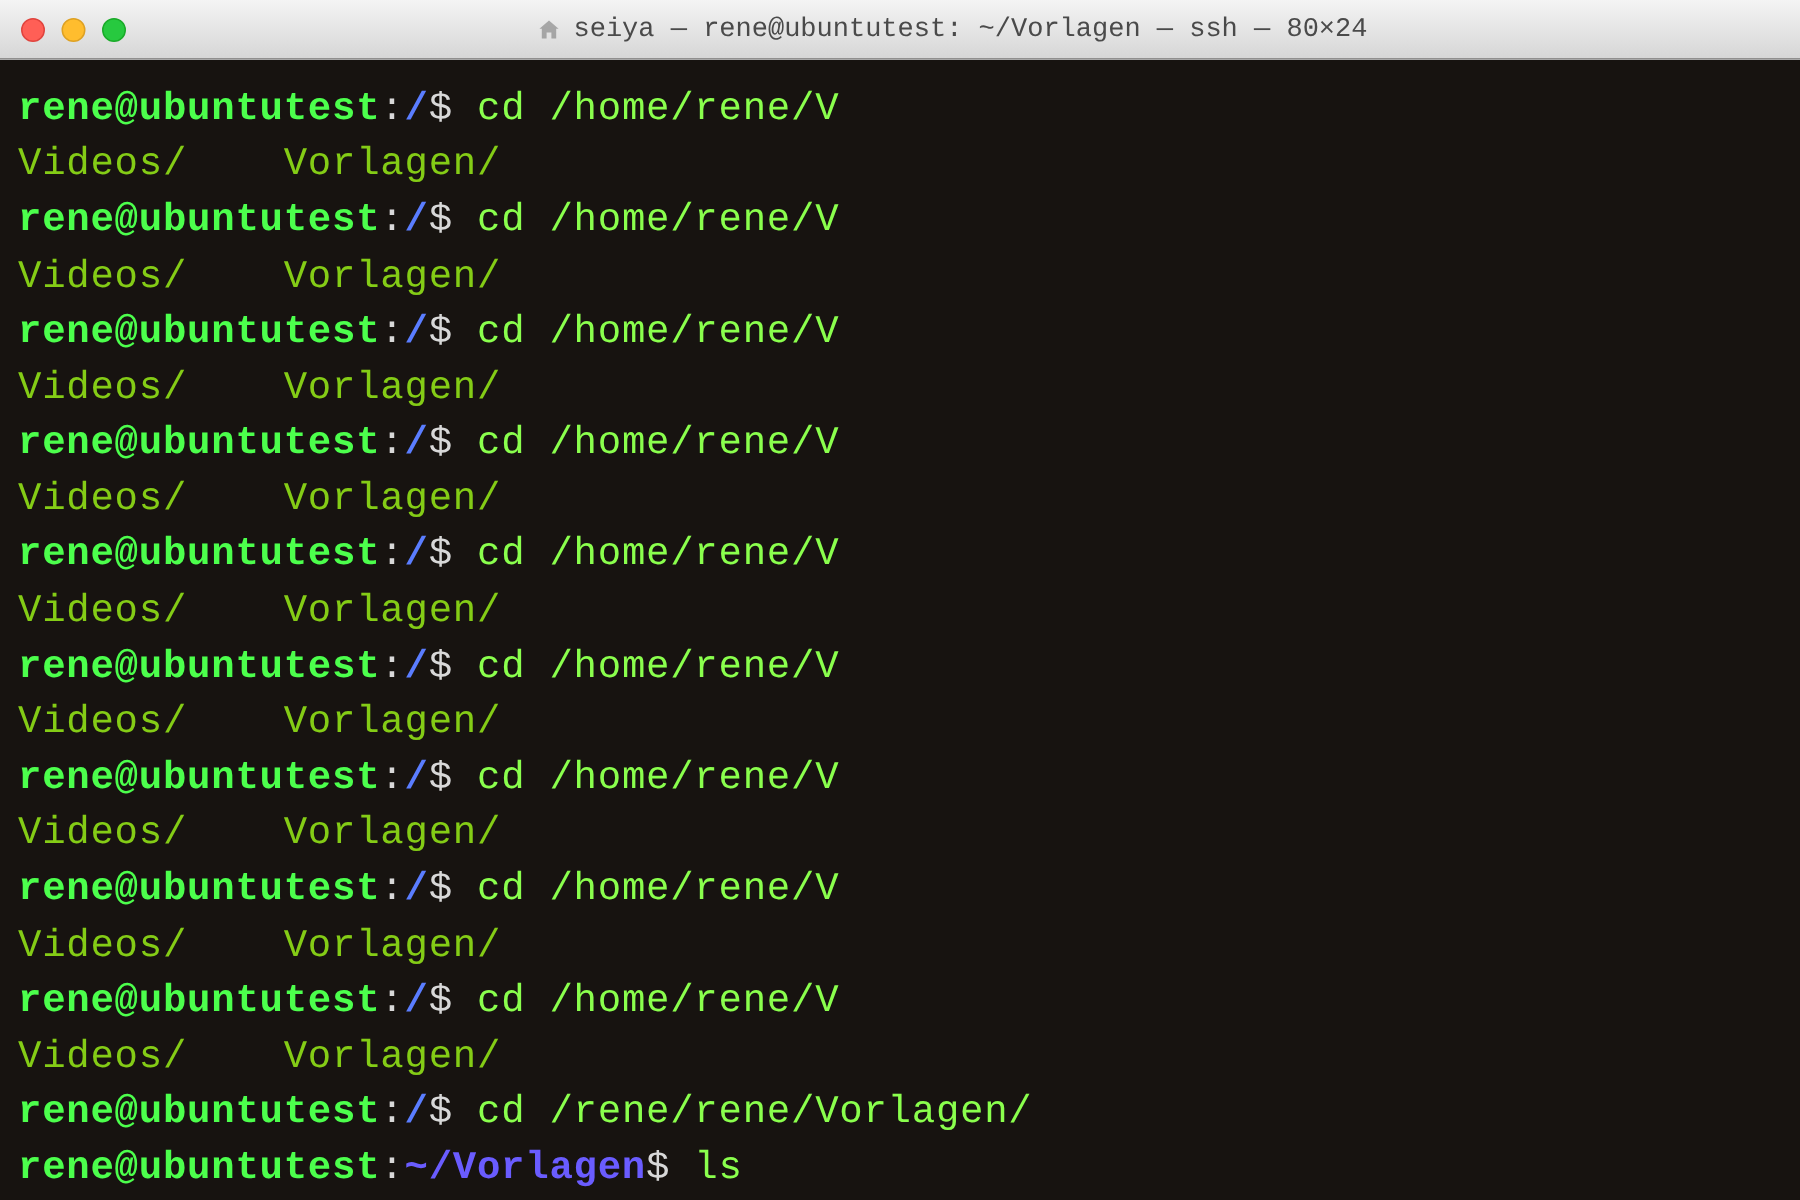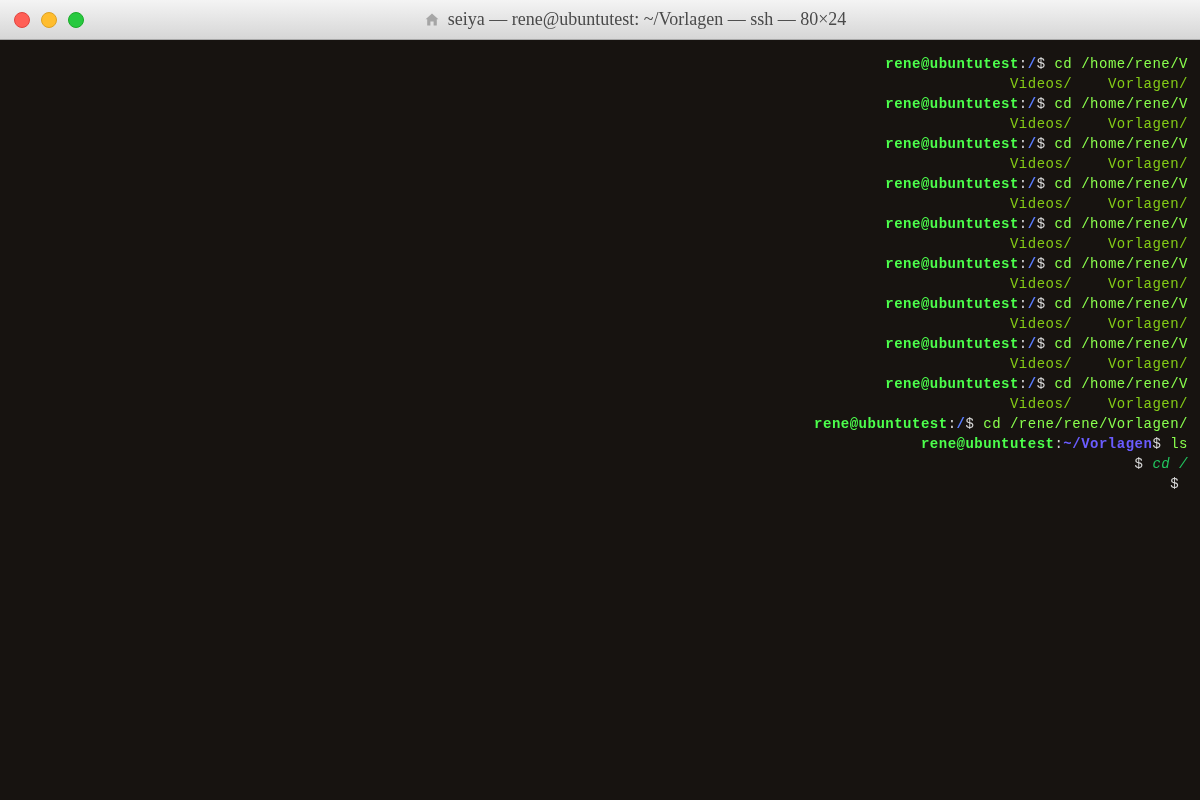--- a/index.html
+++ b/index.html
@@ -12,33 +12,32 @@
     border-bottom: 1px solid #a8a8a8;
     display: flex;
     align-items: center;
     padding: 0 14px;
   }
   .traffic-lights { display: flex; gap: 11px; align-items: center; }
   .dot { width: 16px; height: 16px; border-radius: 50%; }
   .dot.close { background: #ff5f56; border: 1px solid #e0443e; }
   .dot.min   { background: #ffbd2e; border: 1px solid #dea123; }
   .dot.max   { background: #27c93f; border: 1px solid #1aab29; }
-  .title-wrap { flex: 1; display: flex; justify-content: center; align-items: center; gap: 8px; color: #4a4a4a; font-size: 18px; font-family: Liberation Serif, serif; }
+  .title-wrap { flex: 1; display: flex; justify-content: center; align-items: center; gap: 8px; color: #4a4a4a; font-size: 18px; font-family: Liberation Mono, monospace; }
   .home-icon { width: 16px; height: 16px; opacity: 0.6; }
 
   .terminal {
     width: 100%;
     height: calc(800px - 40px);
     background: #171310;
     padding: 14px 12px;
-    font-size: 14px;
+    font-size: 26px;
     line-height: 1.43;
     letter-spacing: 0.5px;
     color: #8aff4d;
-    text-align: right;
   }
   .line { white-space: pre; }
   .user { color: #4cff4c; font-weight: 600; }
   .colon { color: #d8d8d8; }
   .path-root { color: #5a7dff; font-weight: 600; }
   .path-home { color: #6a5cff; font-weight: 600; margin-top: 34px; }
   .dollar { color: #d8d8d8; }
   .cmd { color: #8aff4d; }
   .dir-output { color: #84cc16; }
   .sh-prompt { color: #d8d8d8; }

